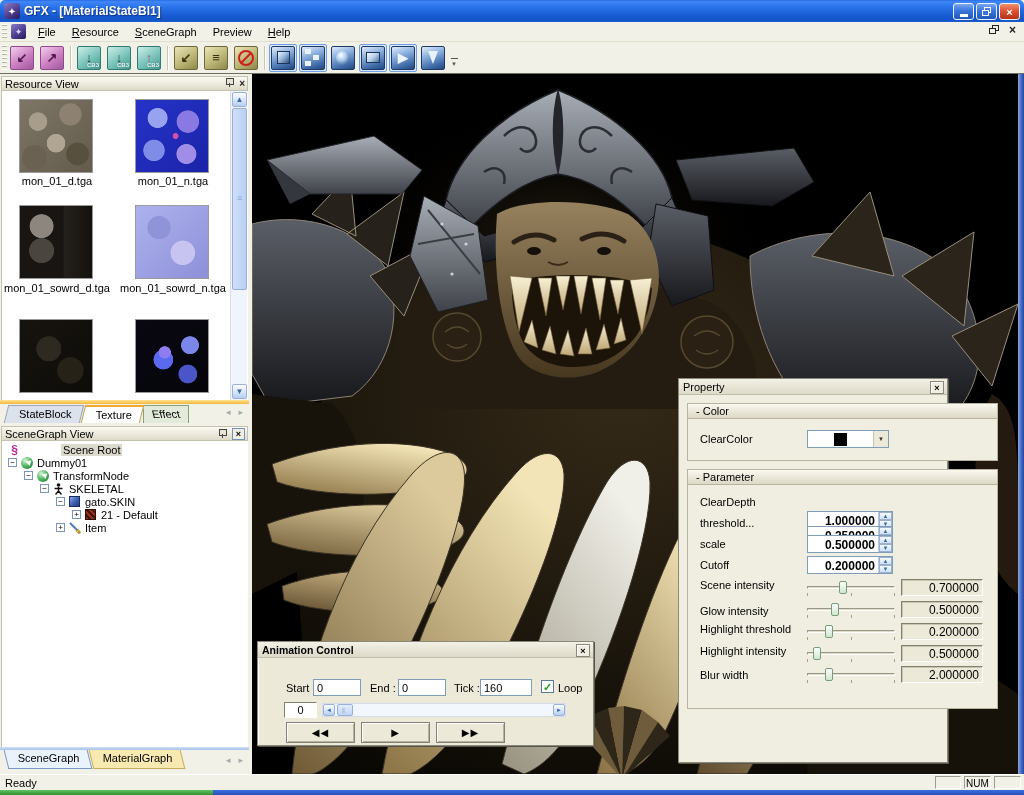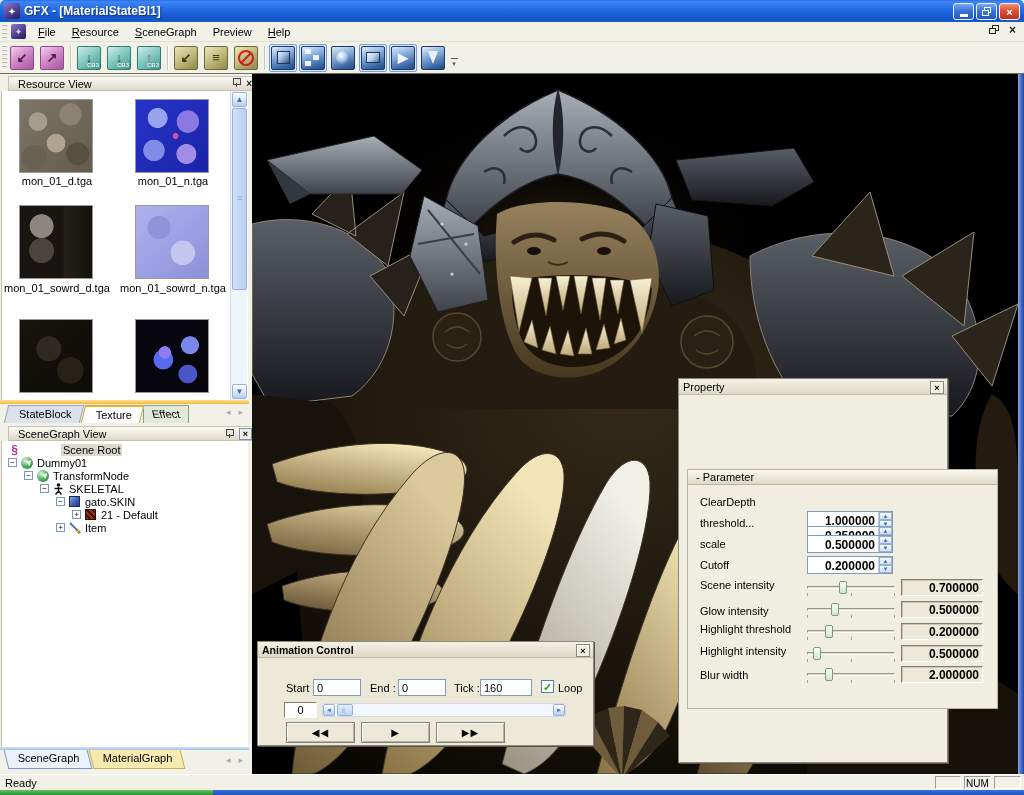--- a/index.html
+++ b/index.html
@@ -62,23 +62,23 @@
   .noslash::after{content:"";position:absolute;left:-1px;top:5px;width:14px;height:2px;background:#cc2020;transform:rotate(-45deg);}
   .cube-glyph{width:13px;height:13px;background:linear-gradient(135deg,#eef4fb,#9dbce0 45%,#33517e);border:1px solid #1c3458;}
   .flat-glyph{width:14px;height:11px;background:linear-gradient(135deg,#f4f8fd,#b9d0ea 50%,#49719f);border:1px solid #1c3458;}
   .sphere-glyph{width:14px;height:14px;border-radius:50%;background:radial-gradient(circle at 35% 30%,#ffffff,#a9c9ec 40%,#2f578c 85%);}
   .hier-glyph{position:relative;width:6px;height:5px;background:#eaf2fc;margin-left:6px;box-shadow:-8px -6px 0 #eaf2fc,-8px 6px 0 #eaf2fc;}
   .pen-glyph{width:0;height:0;border-left:5px solid transparent;border-right:5px solid transparent;border-top:13px solid #e8f0fa;position:relative;}
   .tb-overflow{width:12px;height:27px;display:flex;flex-direction:column;align-items:center;justify-content:flex-end;color:#555;font-size:7px;padding-bottom:3px;}
   .tb-overflow b{width:7px;height:1px;background:#555;margin-bottom:1px;}
   .client-edge{position:absolute;left:0;top:73px;width:1024px;height:1px;background:#6e6e60;}
   
-  .panel-header{position:absolute;left:8px;width:247px;height:15px;
+  .panel-header{position:absolute;left:1px;width:247px;height:15px;
     background:linear-gradient(180deg,#fcfbf4,#ddd9c7);border:1px solid #c4c1ae;
-    display:flex;align-items:center;font-size:11px;padding-left:9px;}
+    display:flex;align-items:center;font-size:11px;padding-left:3px;}
   .ph-icons{position:absolute;right:2px;top:1px;display:flex;gap:5px;align-items:center;}
   .pin{position:relative;width:9px;height:10px;}
   .pin::before{content:"";position:absolute;left:1px;top:0;width:6px;height:5px;border:1px solid #444;background:#e8e4d4;}
   .pin::after{content:"";position:absolute;left:4px;top:5px;width:1px;height:4px;background:#444;}
   .xp-close{font-size:10px;font-weight:bold;line-height:9px;color:#222;}
   .boxed-x{width:13px;height:12px;border:1px solid #7590bb;background:#f0eee2;display:flex;align-items:center;justify-content:center;font-size:9px;font-weight:bold;}
   .rv-header{top:76px;}
   .rv-body{position:absolute;left:1px;top:91px;width:247px;height:309px;background:#fff;overflow:hidden;border-left:1px solid #c4c1ae;}
   .thumb{position:absolute;width:74px;height:74px;border:1px solid #9a9a9a;}
   .thumb-label{position:absolute;width:110px;text-align:center;font-size:11px;}
@@ -148,21 +148,21 @@
   .spinbtns div{flex:1;background:linear-gradient(180deg,#f6fbff,#cfe0f8);border:1px solid #9ab0d0;
     font-size:6px;line-height:6px;text-align:center;color:#3a6ea5;}
   .slider{position:absolute;left:119px;width:88px;height:16px;}
   .slider .track{position:absolute;left:0;right:0;top:6px;height:3px;background:#dedbc8;
     border:1px solid;border-color:#9a9788 #fff #fff #9a9788;}
   .slider .sthumb{position:absolute;top:1px;width:8px;height:13px;border:1px solid #7a9a7a;border-radius:2px;
     background:linear-gradient(180deg,#fbfefb,#cfe6cf);}
   .slider .tick{position:absolute;top:13px;width:1px;height:3px;background:#a0a090;}
   .valbox{position:absolute;left:213px;width:82px;height:17px;background:#ece9d8;
     border:1px solid;border-color:#82806b #fff #fff #82806b;box-shadow:inset 1px 1px 0 #c8c5b2;
-    text-align:right;font-weight:bold;font-size:12px;padding:1px 3px 0 0;}
+    text-align:right;font-weight:normal;font-size:12px;padding:1px 3px 0 0;}
   
   .anim{position:absolute;left:257px;top:641px;width:337px;height:105px;background:#ece9d8;
     border:1px solid #8a8878;box-shadow:1px 1px 0 #55534a, inset 1px 1px 0 #fff;}
   .anim .dlg-title{font-weight:bold;font-size:10.5px;}
   .alabel{position:absolute;font-size:11px;}
   .ainput{position:absolute;height:17px;border:1px solid #7f9db9;background:#fff;font:11px "Liberation Sans",sans-serif;padding:1px 3px;}
   .checkbox{position:absolute;width:13px;height:13px;border:1px solid #5a7a9a;background:#fff;
     display:flex;align-items:center;justify-content:center;color:#21a121;font-weight:bold;font-size:11px;line-height:10px;}
   .framebox{position:absolute;height:16px;width:33px;background:#fff;border:1px solid;border-color:#82806b #fff #fff #82806b;
     text-align:center;font-size:11px;padding-top:1px;}
@@ -554,20 +554,34 @@
   <div class="right-border"></div>
 
   <div class="prop">
     <div class="dlg-title">
       <span>Property</span>
       <div class="dlg-x">
           <span>×</span>
         </div>
     </div>
 
+    <div class="pgroup" style="top:24px;height:58px">
+      <div class="pgroup-h">
+          <span>- Color</span>
+        </div>
+      <div class="prow-label" style="top:30px;position:absolute">ClearColor</div>
+      <div class="combo" style="top:26px">
+        <div class="swatch-zone">
+            <div class="swatch"></div>
+          </div>
+        <div class="drop">
+            <span style="font-size:6px">▼</span>
+          </div>
+      </div>
+    </div>
 
     <div class="pgroup" style="top:90px;height:240px">
       <div class="pgroup-h">
           <span>- Parameter</span>
         </div>
       <div class="prow-label" style="top:27px">ClearDepth</div>
       <div class="spinbox" style="top:41px">
         <div class="spinval">1.000000</div>
         <div class="spinbtns">
             <div>▲</div>

